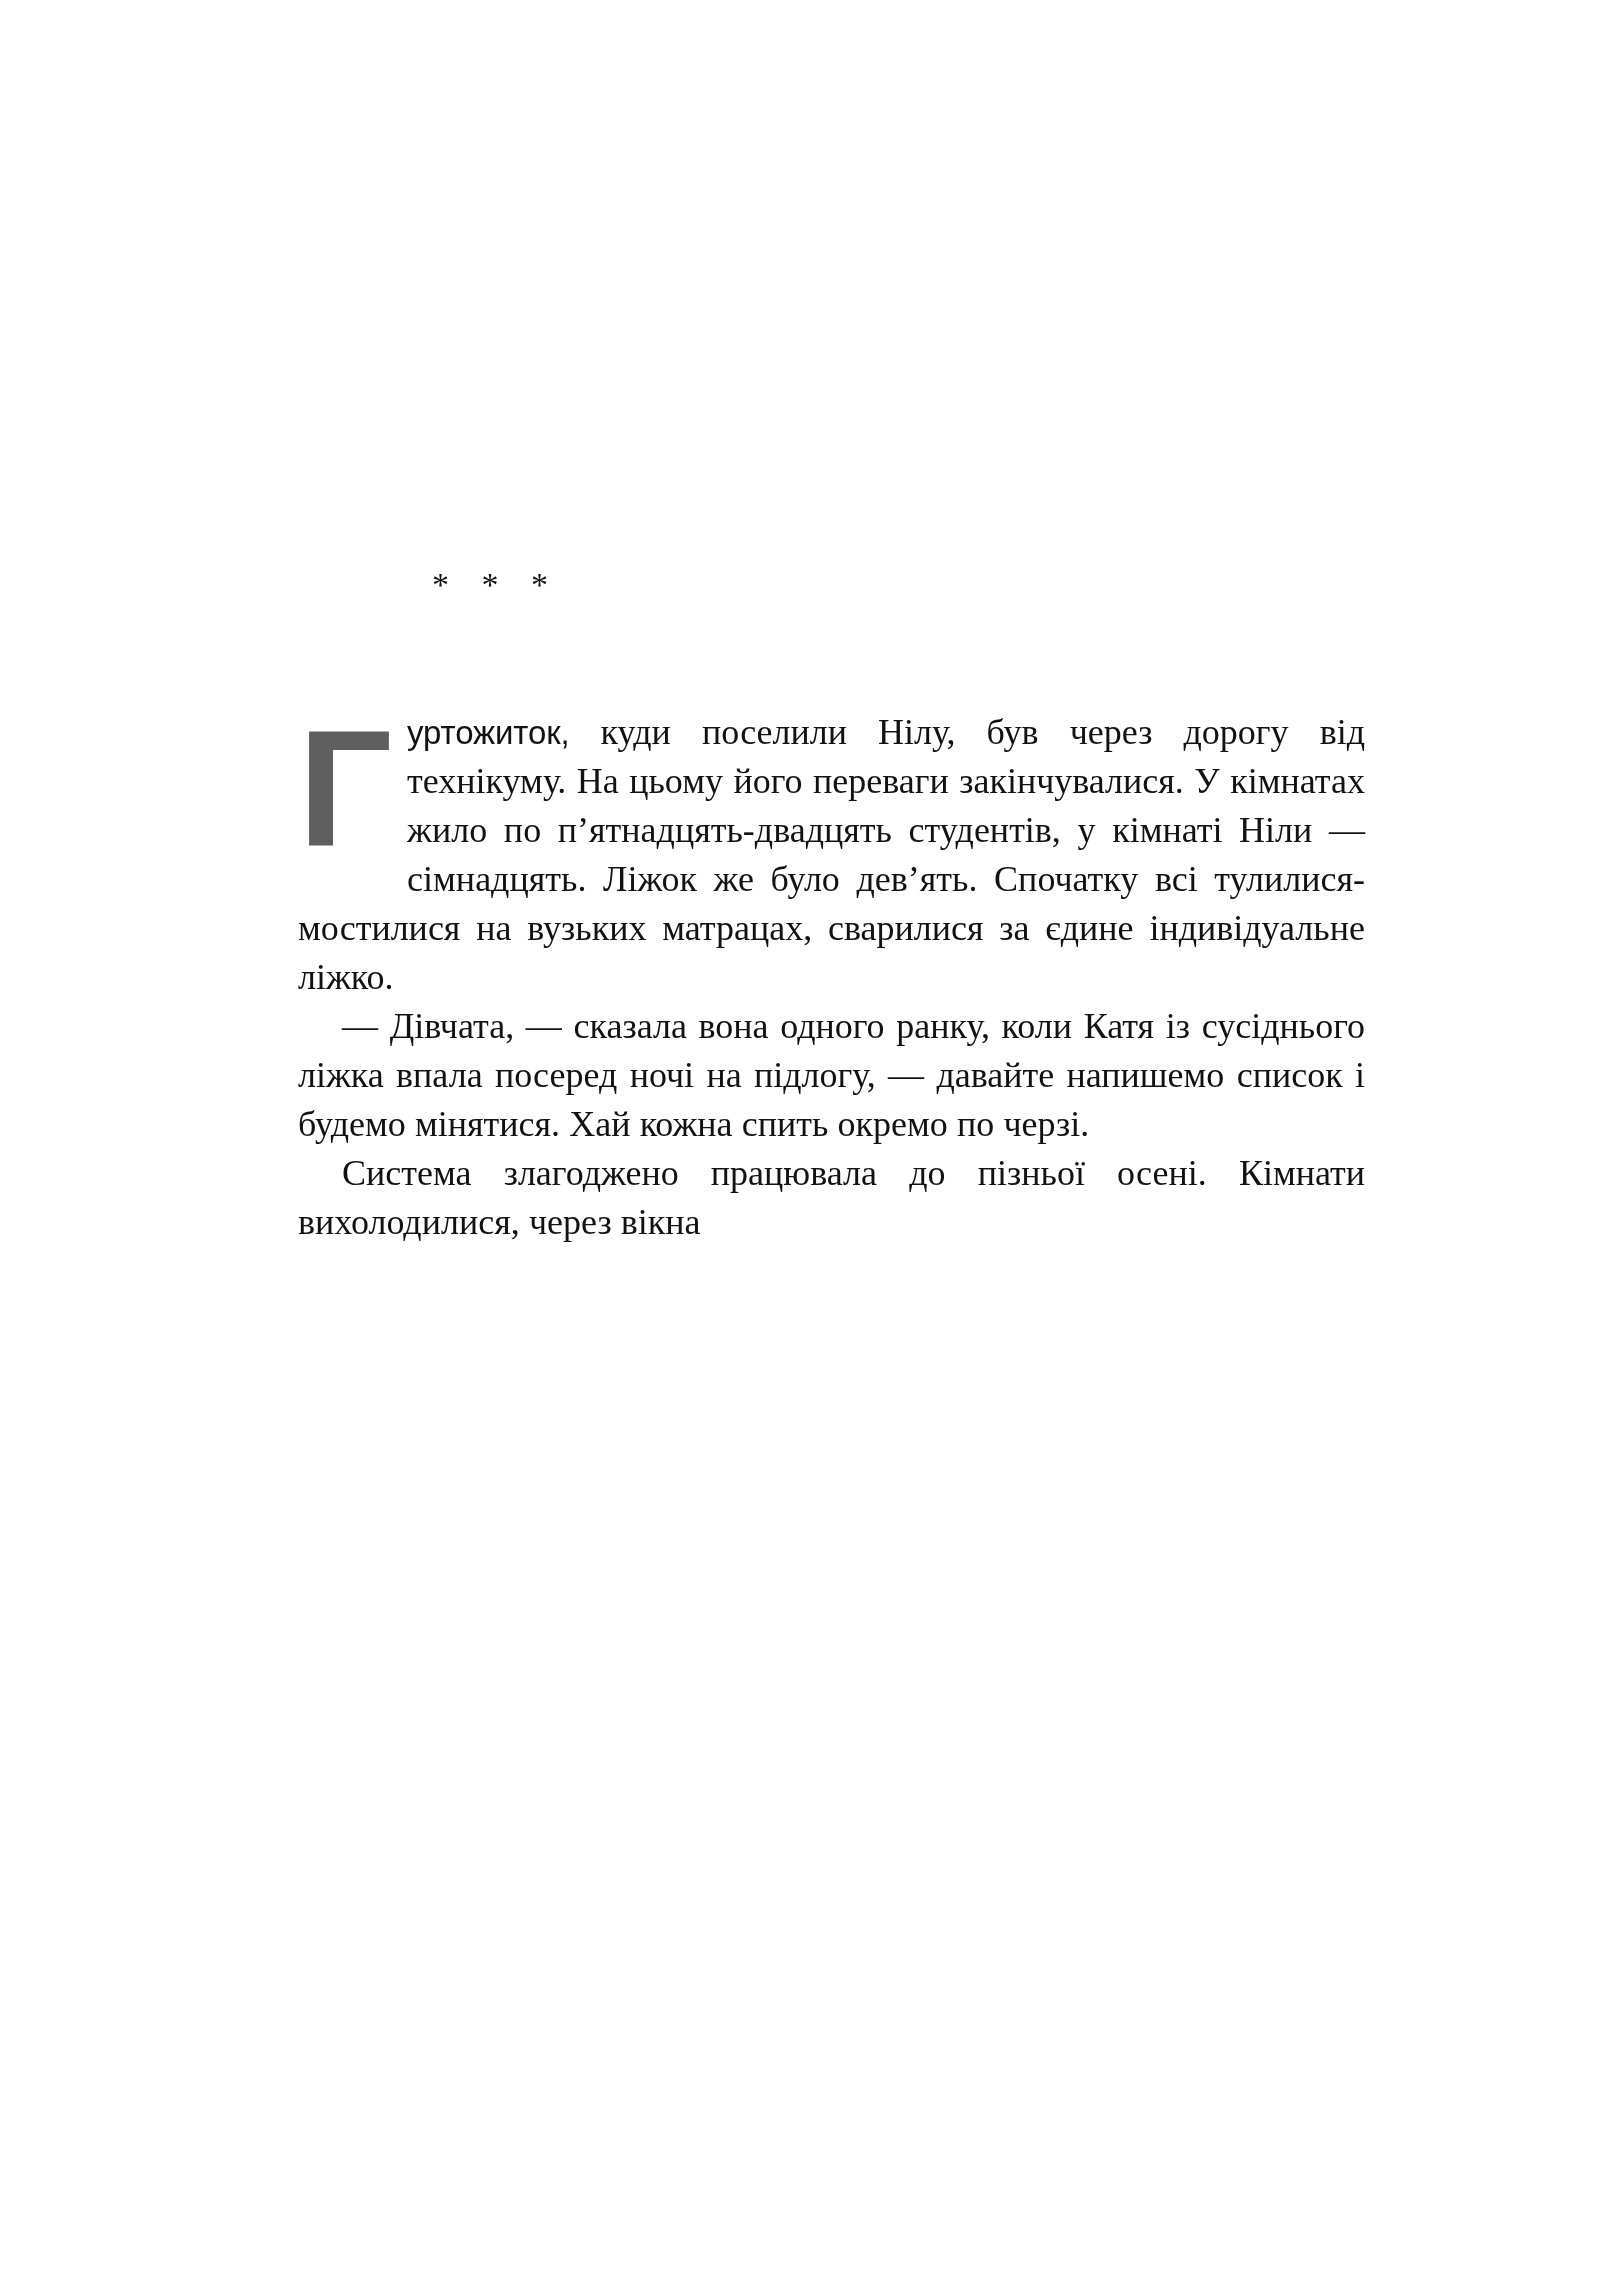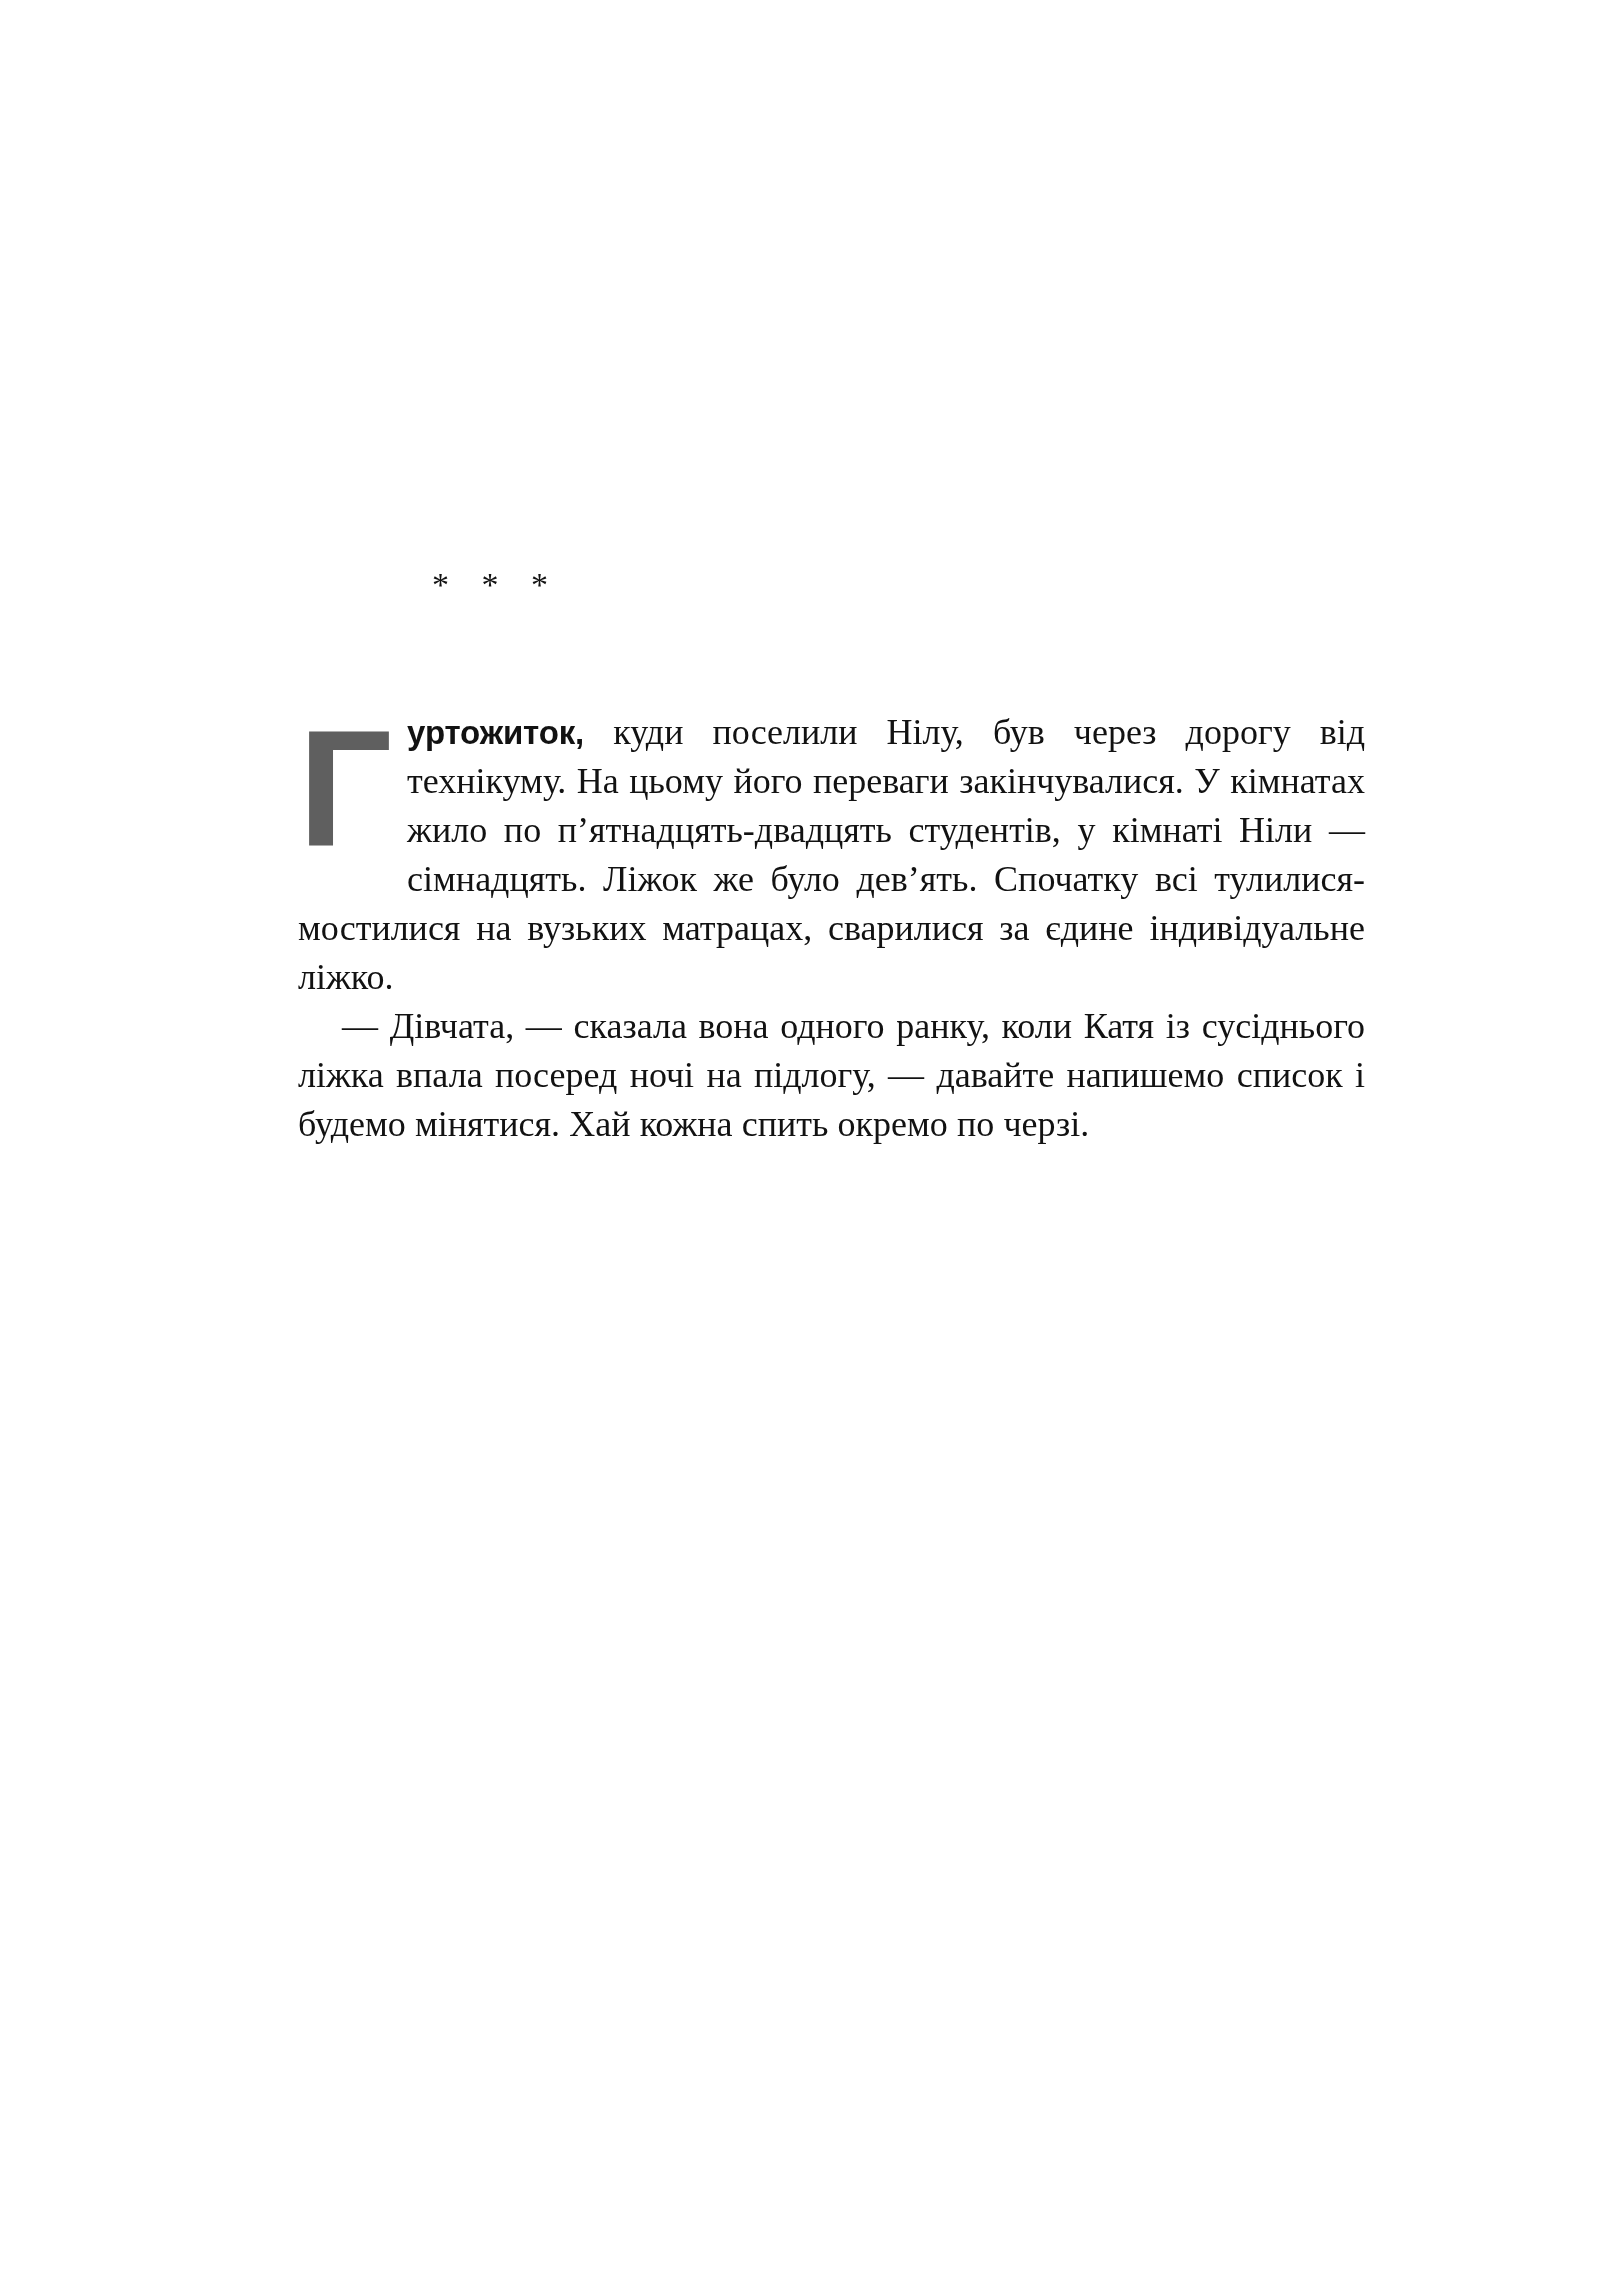--- a/index.html
+++ b/index.html
@@ -66,21 +66,21 @@
     font-weight: 700;
     color: #5f5f5f;
     font-size: 166px;
     line-height: 0.82;
     margin: 12px 15px 0 0;
     padding: 0;
   }
 
   .lead-in {
     font-family: "Liberation Sans", "DejaVu Sans", sans-serif;
-    font-weight: 700;
+    font-weight: 400;
     font-size: 33px;
     letter-spacing: -0.004em;
   }
 </style>
 </head>
 <body>
 
 <div class="page">
 
   <div class="text-column">
@@ -88,17 +88,18 @@
     <div class="scene-break">* * *</div>
 
     <div class="body-text">
 
       <p class="para opening"><span class="dropcap">Г</span><span class="lead-in">уртожиток,</span><span> куди поселили Нілу, був через дорогу від технікуму. На цьому його переваги закінчувалися. У кімнатах жило по п’ятнадцять-двадцять студентів, у кімнаті Ніли — сімнадцять. Ліжок же було дев’ять. Спочатку всі тулилися-мостилися на вузьких матрацах, сварилися за єдине індивідуальне ліжко.</span></p>
 
 
       <p class="para">— Дівчата, — сказала вона одного ранку, коли Катя із сусіднього ліжка впала посеред ночі на підлогу, — давайте напишемо список і будемо мінятися. Хай кожна спить окремо по черзі.</p>
 
 
+      <p class="para">Система злагоджено працювала до пізньої осені. Кімнати вихолодилися, через вікна</p>
 
     </div>
   </div>
 </div>
 
 
 </body></html>

